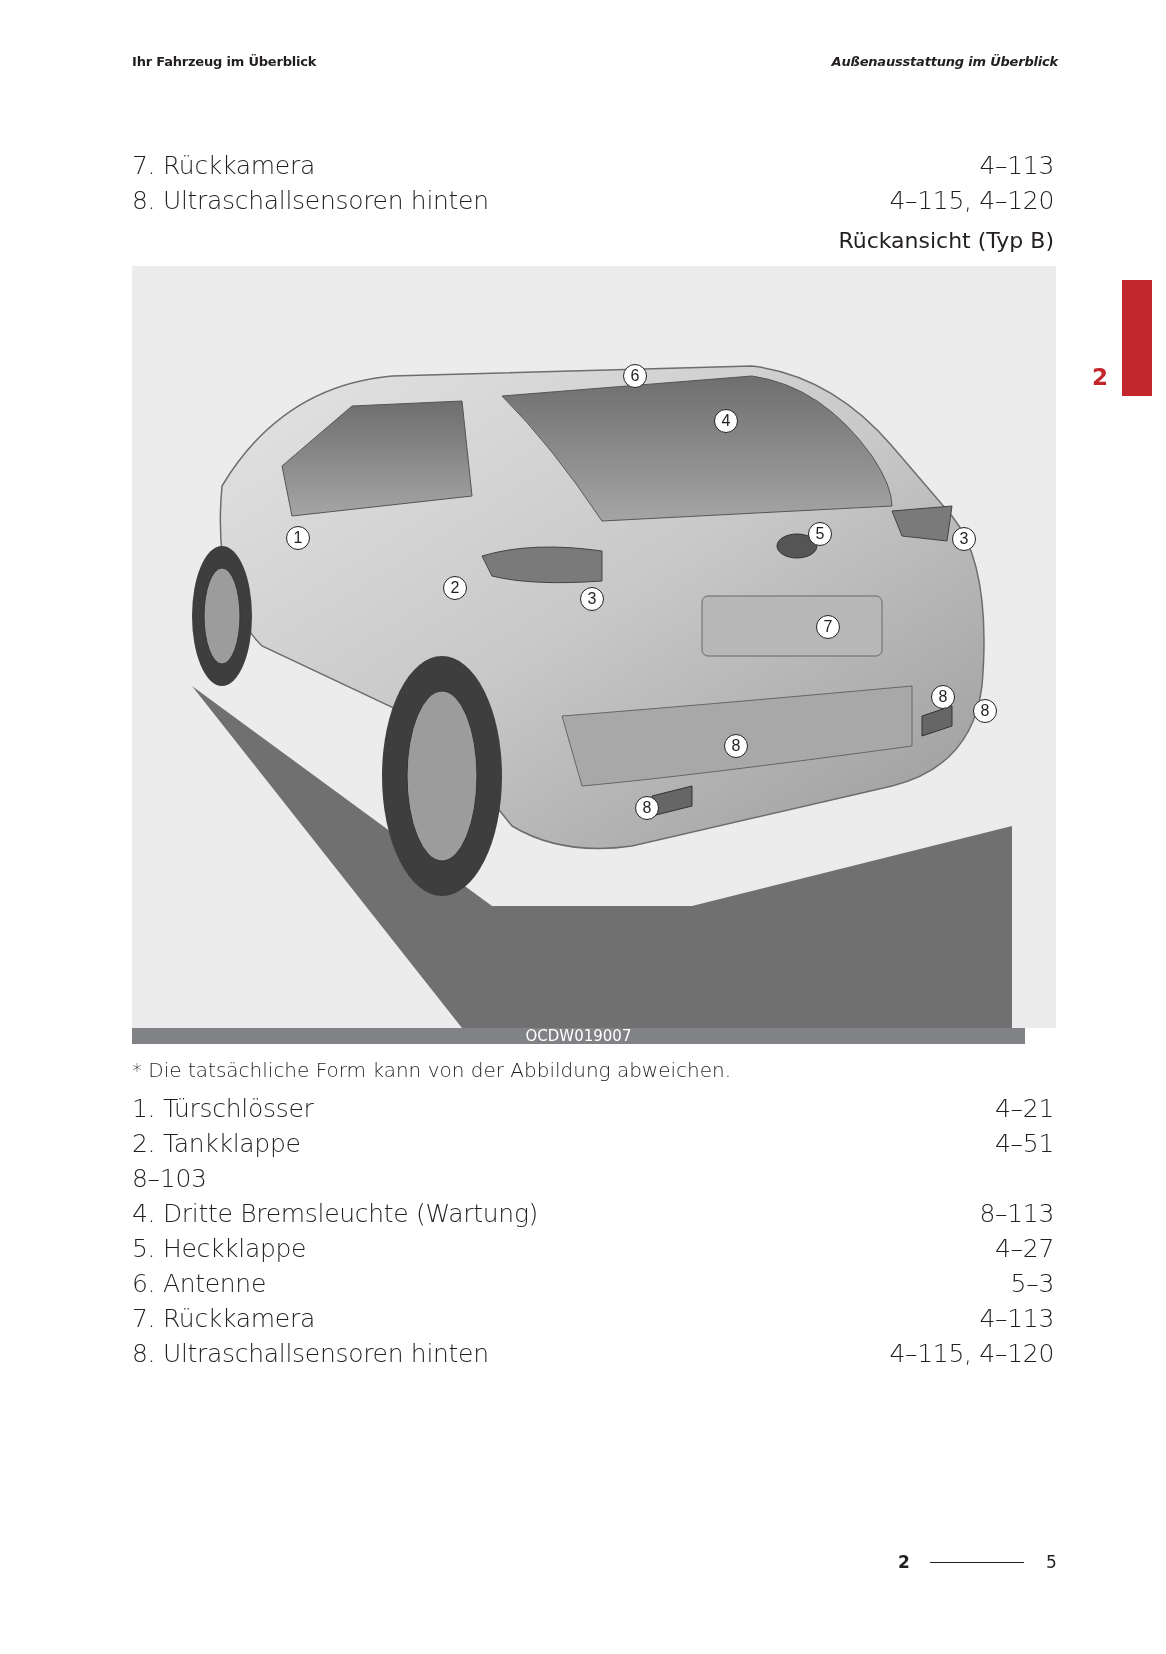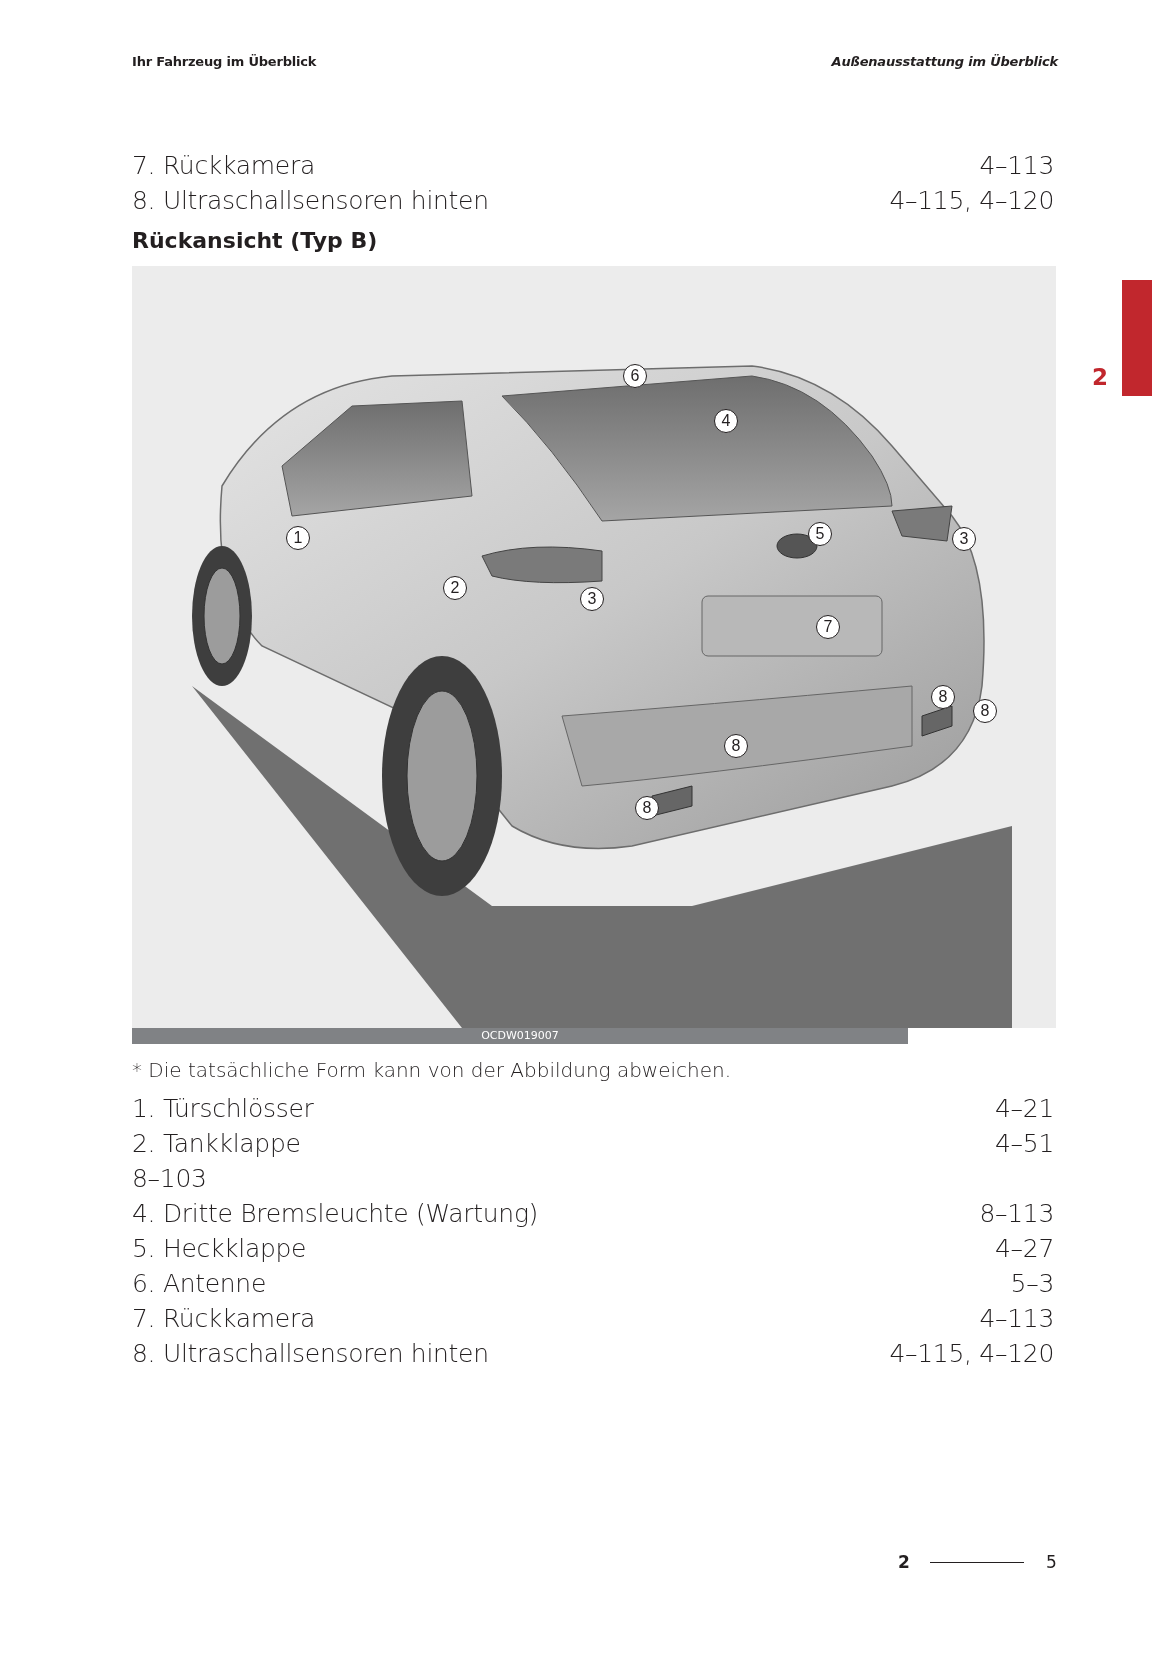--- a/index.html
+++ b/index.html
@@ -3,25 +3,25 @@
 <meta charset="utf-8">
 <style>
   html, body { margin:0; padding:0; background:#ffffff; }
   body { width:1166px; height:1654px; position:relative; overflow:hidden;
          font-family:"DejaVu Sans", "Liberation Sans", sans-serif; color:#231f20; }
   .hdr { position:absolute; top:54px; font-size:13px; font-weight:bold; letter-spacing:-0.2px; }
   .hdr-left { left:132px; }
   .hdr-right { right:108px;font-style:italic; }
   .row { position:absolute; left:132px; width:922px; display:flex; justify-content:space-between;
          font-size:25px; font-weight:300; letter-spacing:-0.3px; line-height:34px;gap:45px; }
-  .caption-title { position:absolute; top:228px; left:132px; width:922px; text-align:left;
-         font-size:22px; font-weight:700; }
+  .caption-title { position:absolute; top:228px; left:132px; width:922px; text-align:right;
+         font-size:22px; font-weight:400; }
   .figure { position:absolute; left:132px; top:266px; width:924px; height:762px; background:#ececec; }
-  .fig-bar { position:absolute; left:132px; top:1028px; width:776px; height:16px; background:#808285;
-         color:#ffffff; font-size:11px; text-align:center; line-height:16px; }
+  .fig-bar { position:absolute; left:132px; top:1028px; width:893px; height:16px; background:#808285;
+         color:#ffffff; font-size:15px; text-align:center; line-height:16px; }
   .side-tab { position:absolute; left:1122px; top:280px; width:30px; height:116px; background:#c1272d; }
   .side-num { position:absolute; left:1092px; top:364px; font-size:23px; font-weight:bold; color:#c1272d; }
   .note { position:absolute; top:1058px; left:132px; font-size:20px; font-weight:300; }
   .footer-num { position:absolute; top:1552px; font-size:17px; }
   .footer-left { left:898px; font-weight:bold; }
   .footer-line { position:absolute; left:930px; top:1562px; width:94px; height:1px; background:#231f20; }
   .footer-right { left:1046px; }
   .marker { position:absolute; width:22px; height:22px; border-radius:50%; background:#fff;
          border:1.5px solid #231f20; font-size:16px; text-align:center; line-height:22px; color:#231f20;
          font-family:"Liberation Sans", sans-serif; }

